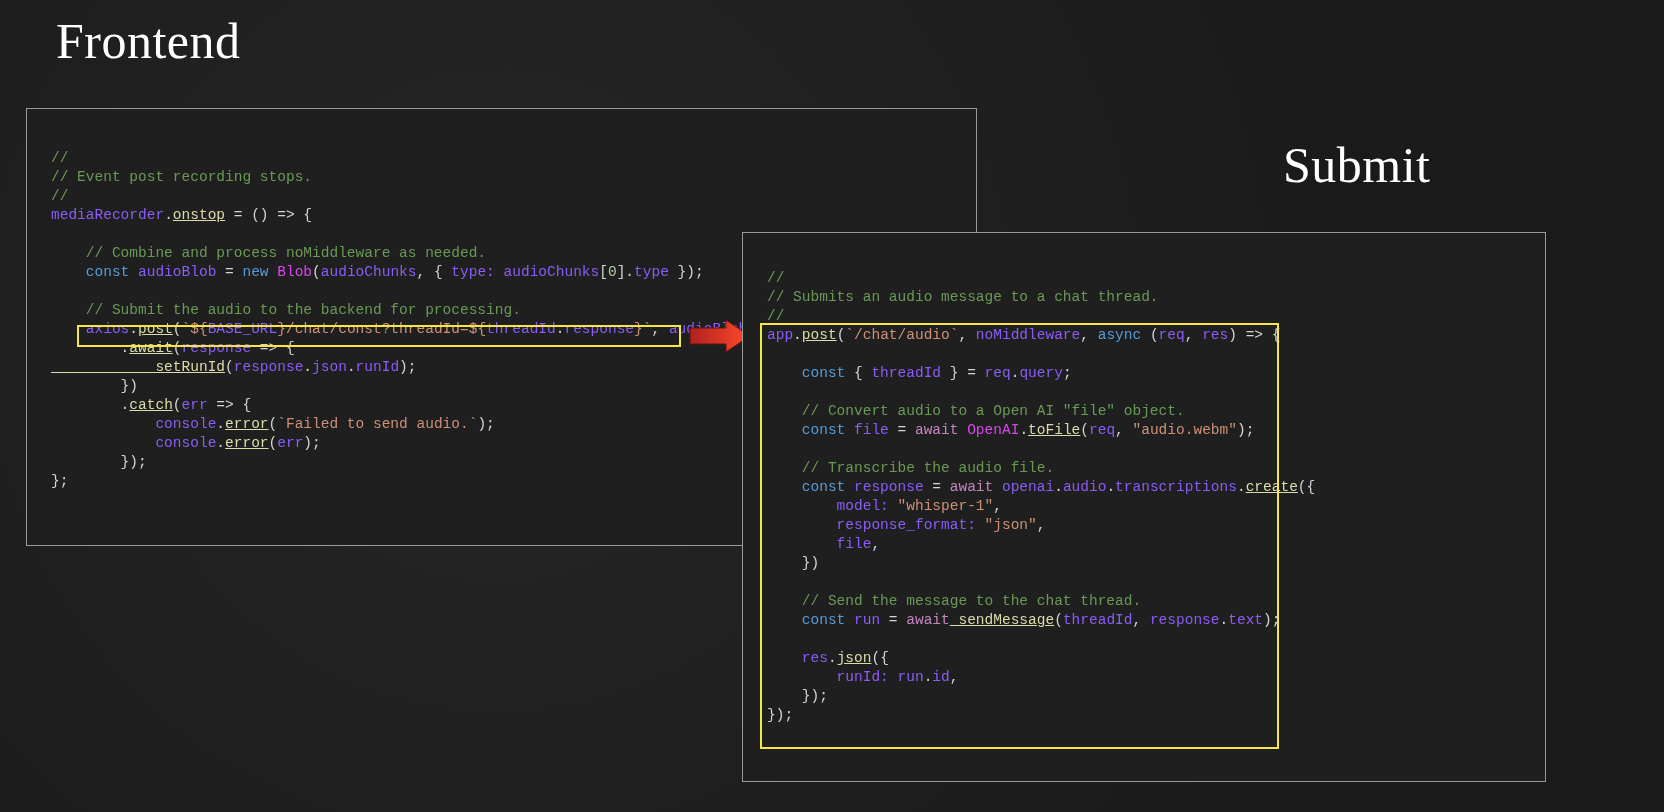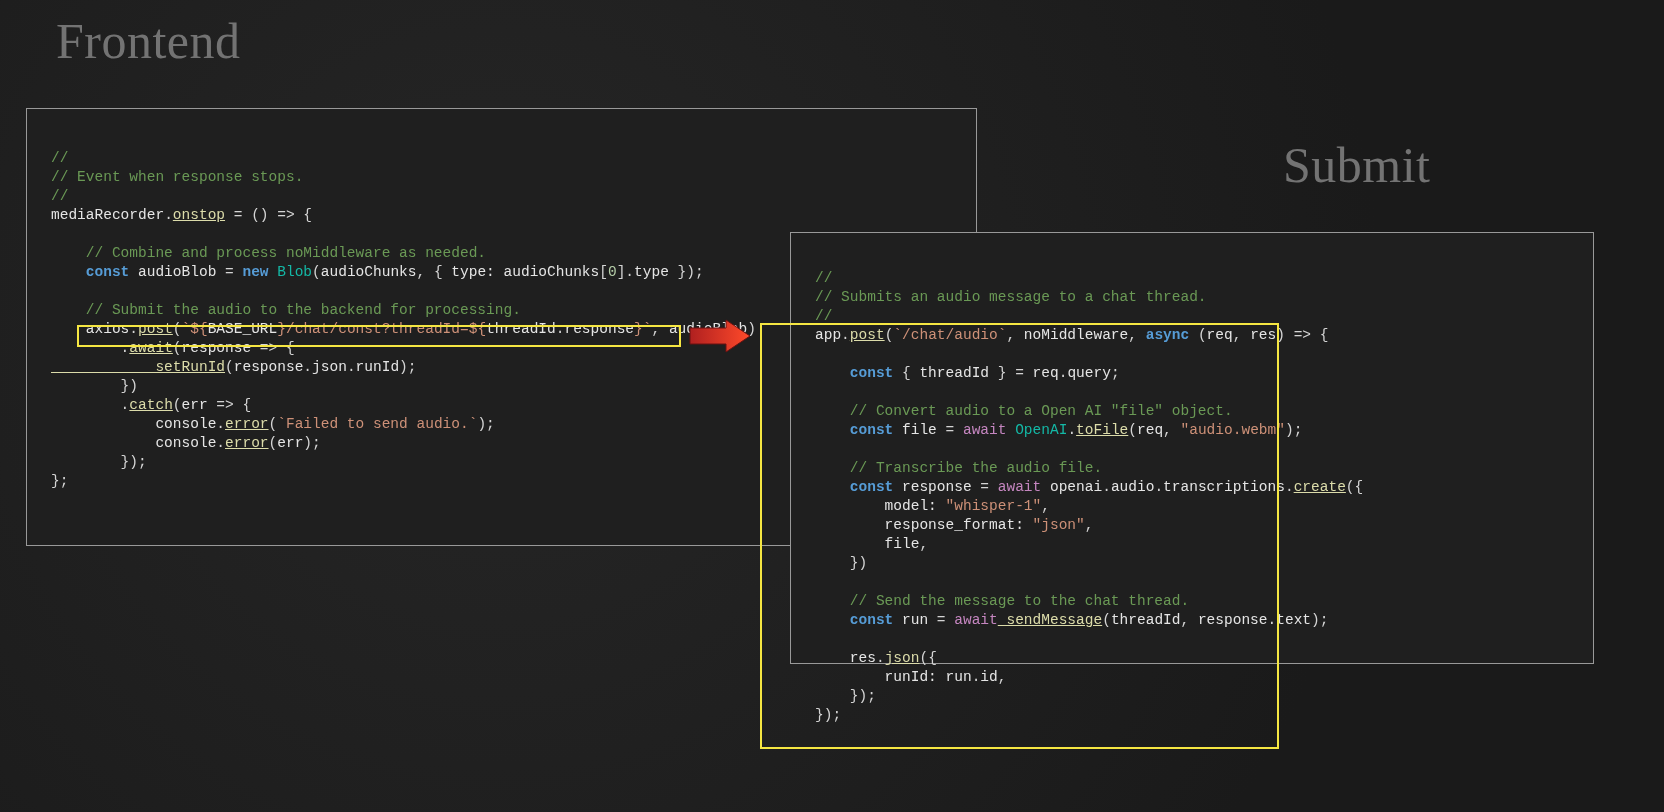--- a/index.html
+++ b/index.html
@@ -1,42 +1,42 @@
 <!DOCTYPE html>
 <html><head>
 <meta charset="utf-8">
 <style>
   html,body{margin:0;padding:0;width:1664px;height:812px;background:#1c1c1c;overflow:hidden;
     font-family:Georgia,'Times New Roman',serif;}
   body{background-image:radial-gradient(circle at 30% 40%,#262626 0%,#1a1a1a 70%);}
-  .title{position:absolute;color:#737373;font-size:50px;font-weight:400;letter-spacing:.5px;}
+  .title{position:absolute;color:#ffffff;font-size:50px;font-weight:400;letter-spacing:.5px;}
   .code-box{position:absolute;border:1px solid #999;background:#1f1f1f;box-sizing:border-box;
     padding:40px 24px 24px 24px;}
   pre{margin:0;font-family:Consolas,'Courier New',monospace;font-size:14.5px;line-height:19px;
     color:#d4d4d4;white-space:pre;}
   .c-comment{color:#6a9955;}
-  .c-ident{color:#e5e5e5;}
+  .c-ident{color:#8b5cf6;}
   .c-func{color:#dcdcaa;text-decoration:underline;}
-  .c-kw{color:#569cd6;font-weight:bold;}
-  .c-class{color:#14b8a6;}
+  .c-kw{color:#569cd6;}
+  .c-class{color:#d946ef;}
   .c-num{color:#b5cea8;}
   .c-str{color:#ce9178;}
   .c-ctrl{color:#c586c0;}
   .hl-box{position:absolute;border:2px solid #f5e642;box-sizing:border-box;pointer-events:none;}
   .arrow{position:absolute;}
 </style>
 </head>
 <body>
 
 <div class="title" style="left:56px;top:12px;">Frontend</div>
 <div class="title" style="left:1283px;top:136px;">Submit</div>
 
 <div class="code-box" style="left:26px;top:108px;width:951px;height:438px;">
 <pre><span class="c-comment">//</span>
-<span class="c-comment">// Event when response stops.</span>
+<span class="c-comment">// Event post recording stops.</span>
 <span class="c-comment">//</span>
 <span class="c-ident">mediaRecorder</span><span>.</span><span class="c-func">onstop</span><span> = () =&gt; {</span>
 
 <span class="c-comment">    // Combine and process noMiddleware as needed.</span>
 <span class="c-kw">    const </span><span class="c-ident">audioBlob</span><span> = </span><span class="c-kw">new</span><span class="c-class"> Blob</span><span>(</span><span class="c-ident">audioChunks</span><span>, { </span><span class="c-ident">type:</span><span class="c-ident"> audioChunks</span><span>[</span><span class="c-num">0</span><span>].</span><span class="c-ident">type</span><span> });</span>
 
 <span class="c-comment">    // Submit the audio to the backend for processing.</span>
 <span class="c-ident">    axios</span><span>.</span><span class="c-func">post</span><span>(</span><span class="c-str">`${</span><span class="c-ident">BASE_URL</span><span class="c-str">}/chat/const?threadId=${</span><span class="c-ident">threadId</span><span>.</span><span class="c-ident">response</span><span class="c-str">}`</span><span>, </span><span class="c-ident">audioBlob</span><span>)</span>
 <span>        .</span><span class="c-func">await</span><span>(</span><span class="c-ident">response</span><span> =&gt; {</span>
 <span class="c-func">            setRunId</span><span>(</span><span class="c-ident">response</span><span>.</span><span class="c-ident">json</span><span>.</span><span class="c-ident">runId</span><span>);</span>
@@ -53,21 +53,21 @@
 <svg class="arrow" style="left:686px;top:316px;" width="70" height="40">
   <defs>
     <linearGradient id="ag" x1="0" x2="1" y1="0" y2="0">
       <stop offset="0" stop-color="#b02020"></stop>
         <stop offset="1" stop-color="#ff4a2a"></stop>
     </linearGradient>
   </defs>
   <polygon points="4,12 40,12 40,4 64,20 40,36 40,28 4,28" fill="url(#ag)" stroke="#6a1010" stroke-width="1"></polygon>
 </svg>
 
-<div class="code-box" style="left:742px;top:232px;width:804px;height:432px;padding-top:36px;margin-left:48px;">
+<div class="code-box" style="left:742px;top:232px;width:804px;height:550px;padding-top:36px;">
 <pre><span class="c-comment">//</span>
 <span class="c-comment">// Submits an audio message to a chat thread.</span>
 <span class="c-comment">//</span>
 <span class="c-ident">app</span><span>.</span><span class="c-func">post</span><span>(</span><span class="c-str">`/chat/audio`</span><span>, </span><span class="c-ident">noMiddleware</span><span>, </span><span class="c-kw">async</span><span> (</span><span class="c-ident">req</span><span>, </span><span class="c-ident">res</span><span>) =&gt; {</span>
 
 <span class="c-kw">    const </span><span>{ </span><span class="c-ident">threadId</span><span> }</span><span> = </span><span class="c-ident">req</span><span>.</span><span class="c-ident">query</span><span>;</span>
 
 <span class="c-comment">    // Convert audio to a Open AI "file" object.</span>
 <span class="c-kw">    const </span><span class="c-ident">file</span><span> = </span><span class="c-ctrl">await</span><span class="c-class"> OpenAI</span><span>.</span><span class="c-func">toFile</span><span>(</span><span class="c-ident">req</span><span>, </span><span class="c-str">"audio.webm"</span><span>);</span>
 

